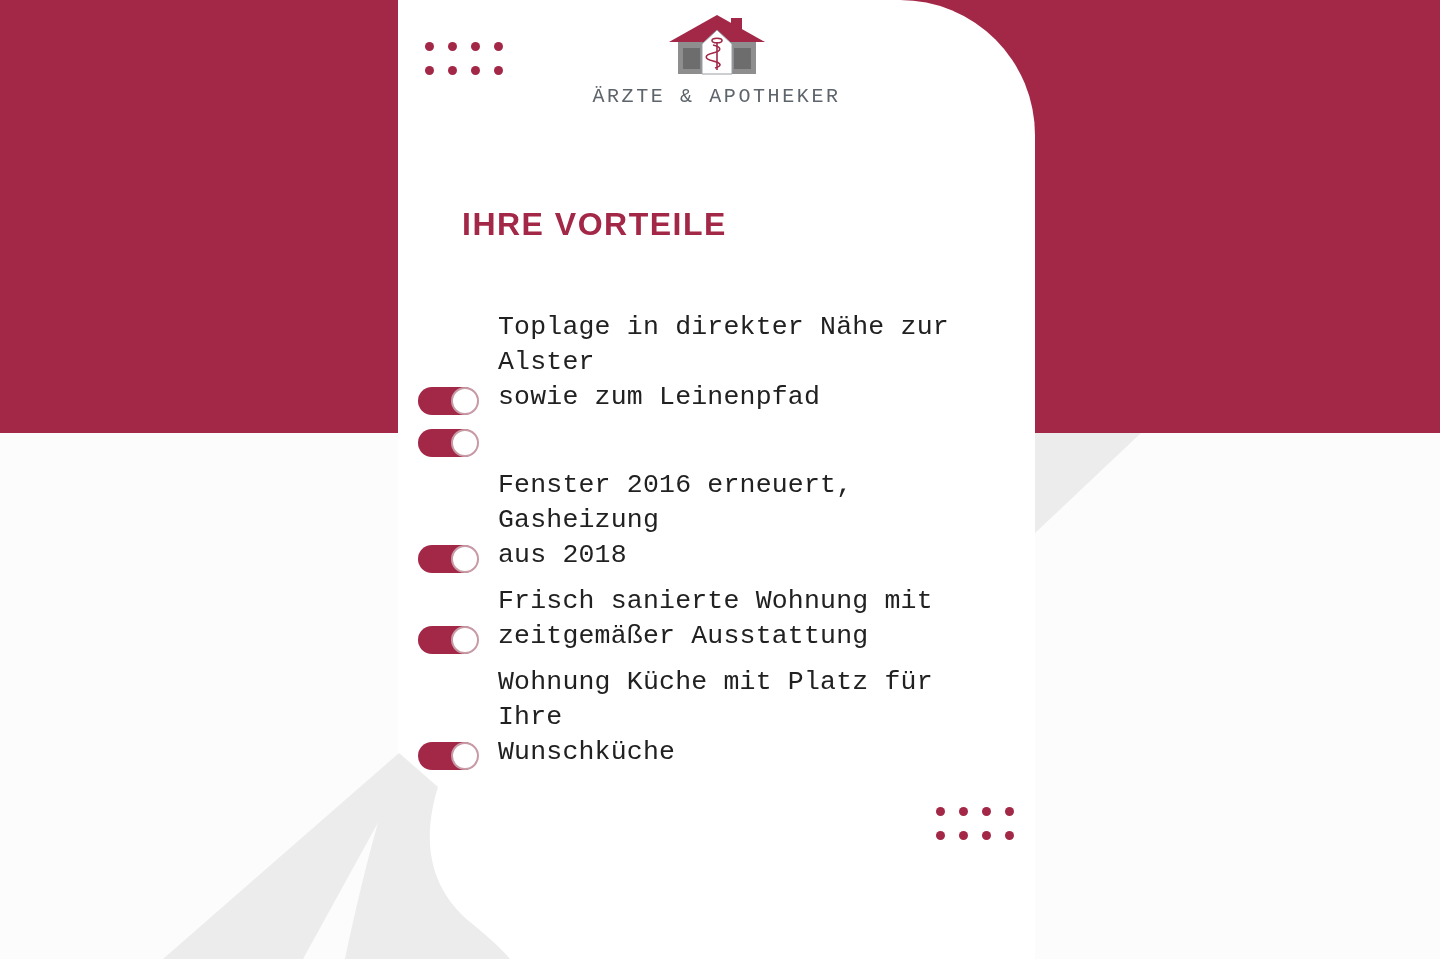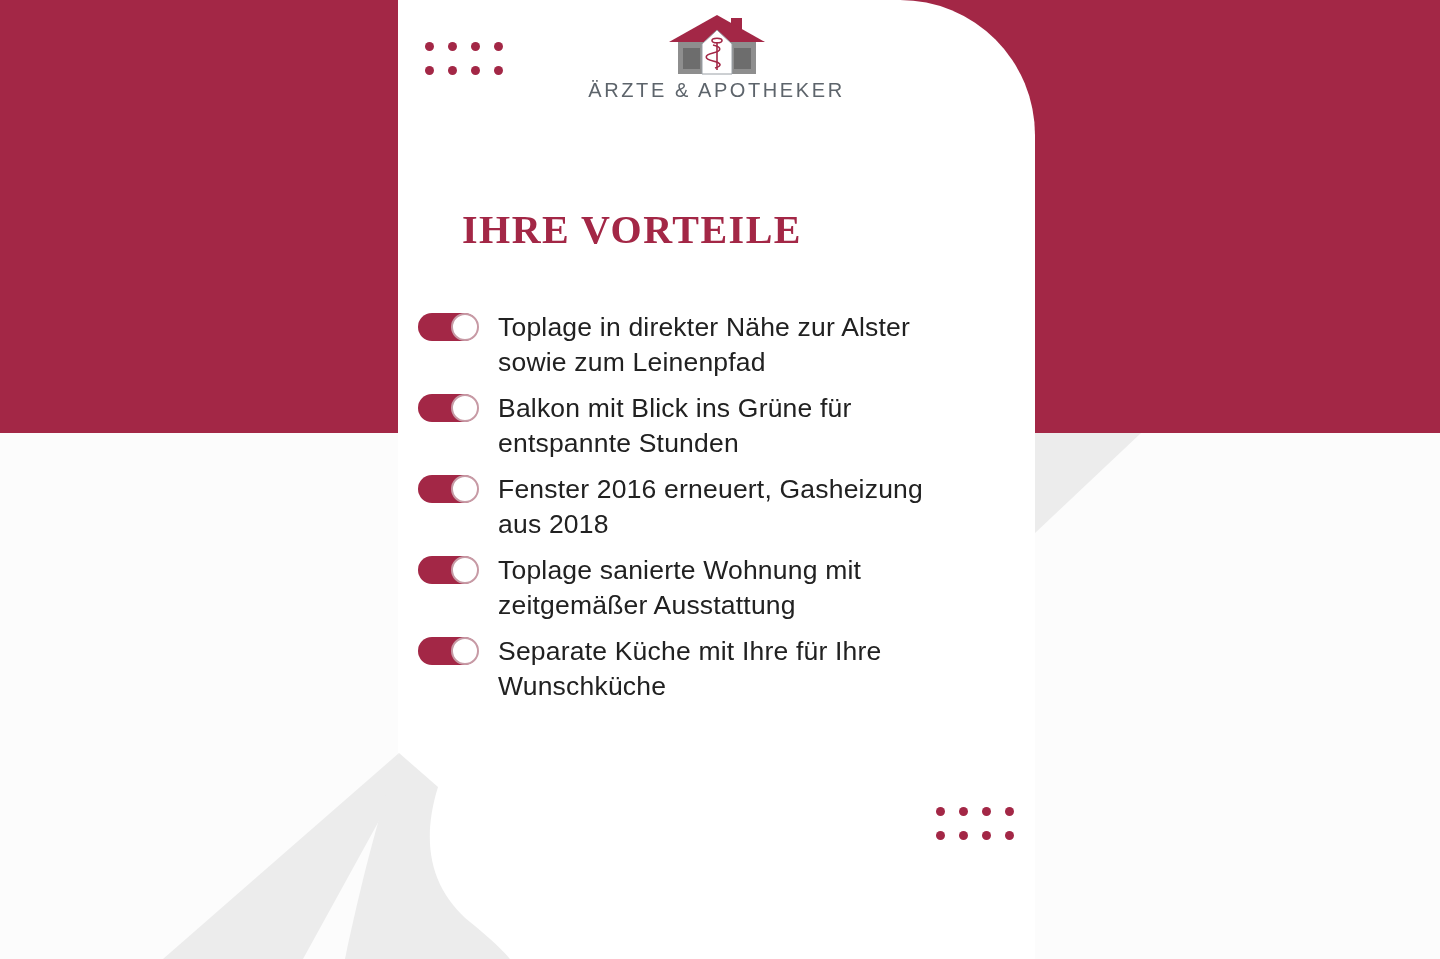--- a/index.html
+++ b/index.html
@@ -33,33 +33,33 @@
     position:absolute;display:grid;
     grid-template-columns:repeat(4,9px);grid-auto-rows:9px;
     column-gap:14px;row-gap:15px;
   }
   .dots-tl{left:27px;top:42px;}
   .dots-br{left:538px;top:807px;}
   .dot{width:9px;height:9px;border-radius:50%;background:var(--accent-red);}
   
   .logo{position:absolute;top:14px;left:0;right:0;display:flex;flex-direction:column;align-items:center;}
   .logo-text{
-    margin-top:1px;text-align:left;color:var(--logo-gray);
-    font-family:Liberation Sans, sans-serif;font-size:20px;letter-spacing:2.6px;line-height:1.3;
+    margin-top:8px;text-align:left;color:var(--logo-gray);
+    font-family:Liberation Mono, monospace;font-size:20px;letter-spacing:2.6px;line-height:1.3;
   }
   .logo-text sup{font-size:11px;letter-spacing:0;vertical-align:6px;}
   
   .title{
     position:absolute;left:64px;top:206px;
-    font-size:40px;font-weight:700;letter-spacing:1.5px;
-    color:var(--accent-red);font-family:Liberation Serif, serif;
+    font-size:32px;font-weight:700;letter-spacing:1.5px;
+    color:var(--accent-red);font-family:Liberation Sans, sans-serif;
   }
   
   .list{position:absolute;left:20px;top:310px;width:552px;}
-  .item{display:flex;gap:20px;margin-bottom:11px;align-items:flex-start;}
+  .item{display:flex;gap:20px;margin-bottom:11px;align-items:flex-end;font-family:Liberation Mono, monospace;}
   .toggle{
     position:relative;flex:0 0 60px;width:60px;height:28px;margin-top:3px;
     border-radius:14px;background:var(--accent-red);
   }
   .knob{
     position:absolute;top:0;right:-1px;width:28px;height:28px;border-radius:50%;
     background:#fff;border:2px solid #c79aa5;
   }
   .btext{
     font-size:26.5px;line-height:35px;letter-spacing:0.2px;
@@ -118,42 +118,40 @@
           <span class="toggle">
             <span class="knob"></span>
           </span>
           <div class="btext">Toplage in direkter Nähe zur Alster
 sowie zum Leinenpfad</div>
         </div>
         <div class="item">
           <span class="toggle">
             <span class="knob"></span>
           </span>
-          <div class="btext">Balkon mit Blick ins Grüne für
-entspannte Stunden</div>
         </div>
         <div class="item">
           <span class="toggle">
             <span class="knob"></span>
           </span>
           <div class="btext">Fenster 2016 erneuert, Gasheizung
 aus 2018</div>
         </div>
         <div class="item">
           <span class="toggle">
             <span class="knob"></span>
           </span>
-          <div class="btext">Toplage sanierte Wohnung mit
+          <div class="btext">Frisch sanierte Wohnung mit
 zeitgemäßer Ausstattung</div>
         </div>
         <div class="item">
           <span class="toggle">
             <span class="knob"></span>
           </span>
-          <div class="btext">Separate Küche mit Ihre für Ihre
+          <div class="btext">Wohnung Küche mit Platz für Ihre
 Wunschküche</div>
         </div>
       </div>
 
     <div class="dots dots-br">
         <span class="dot"></span>
         <span class="dot"></span>
         <span class="dot"></span>
         <span class="dot"></span>
         <span class="dot"></span>

